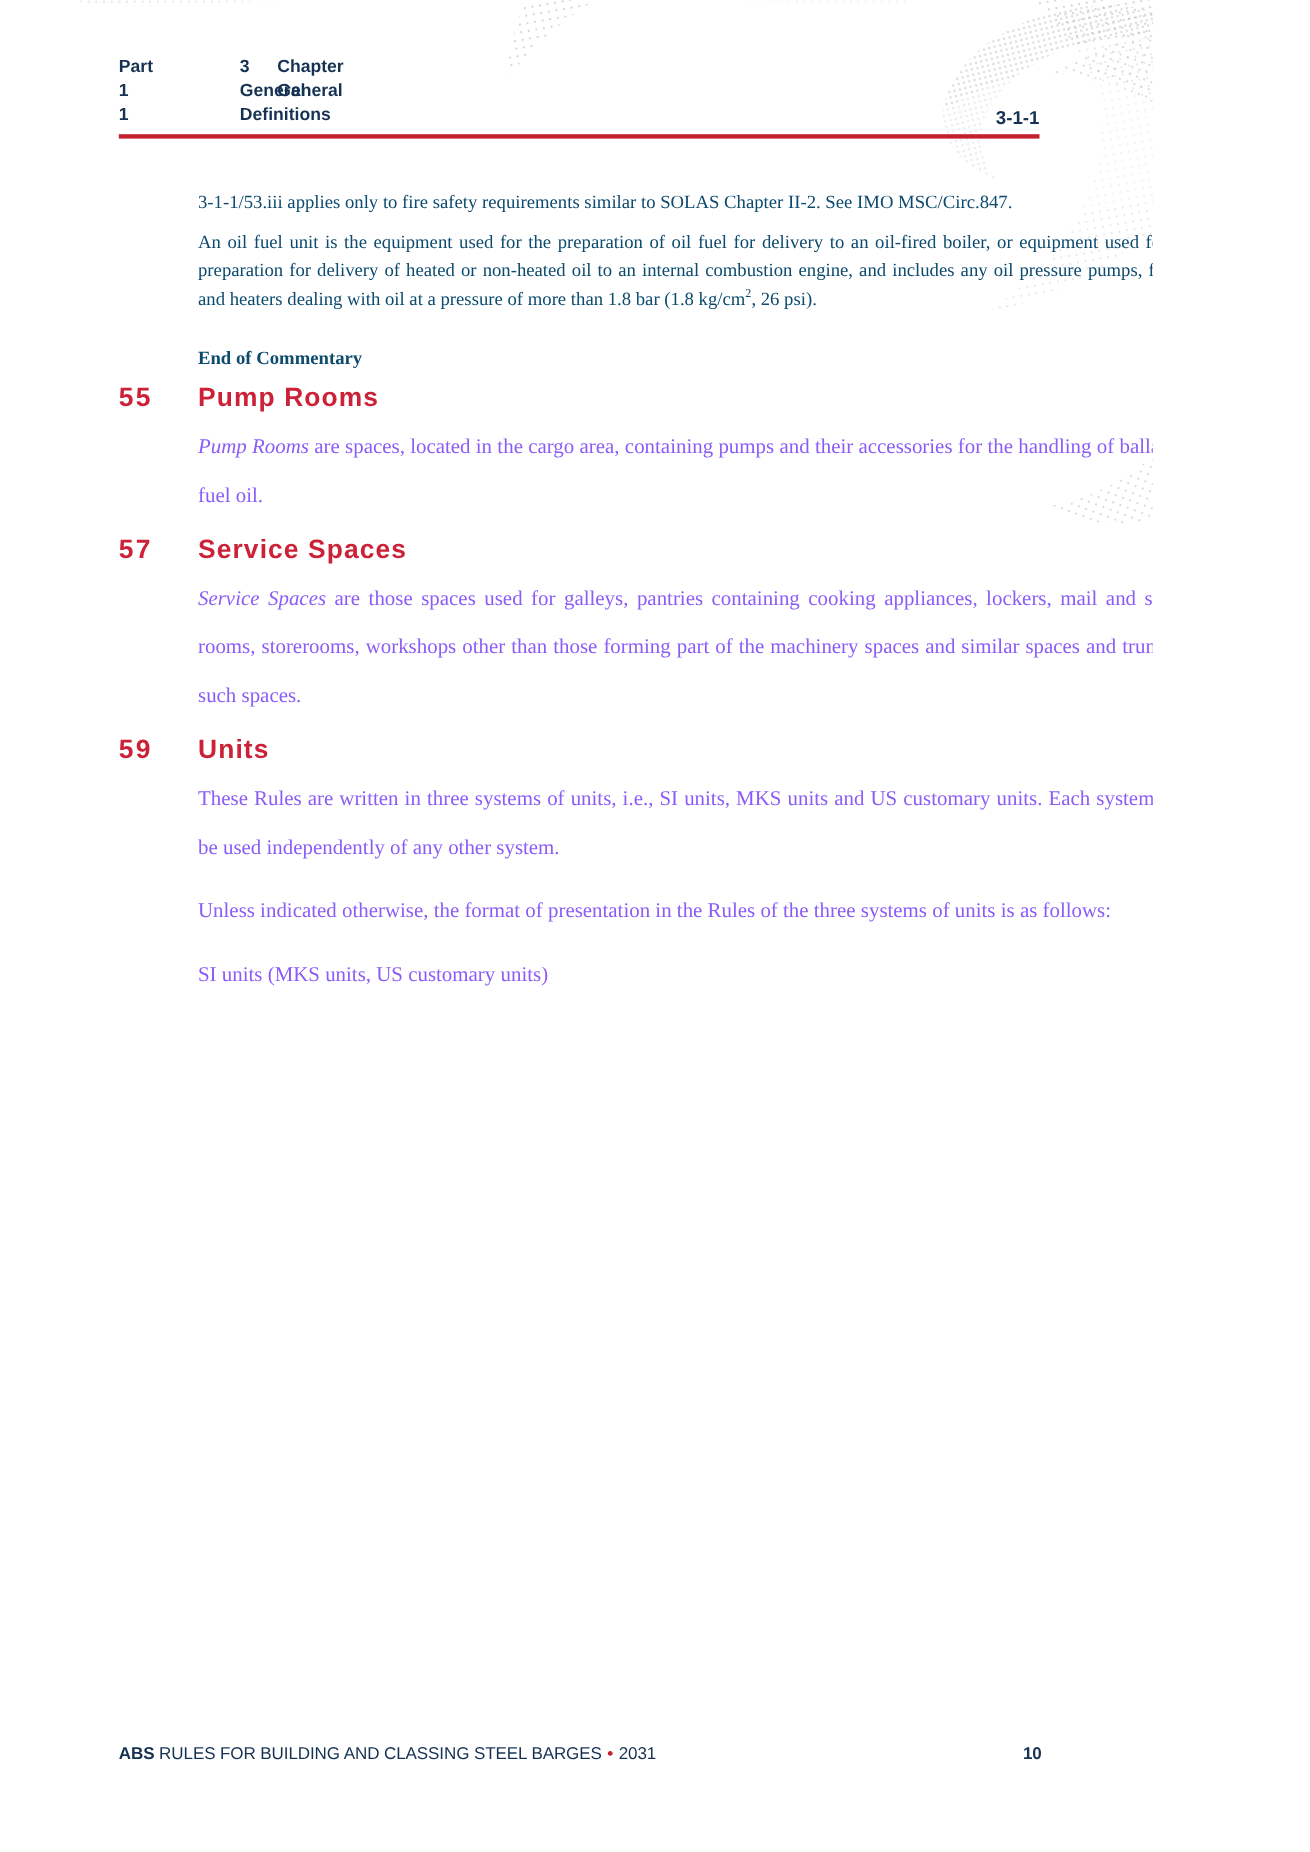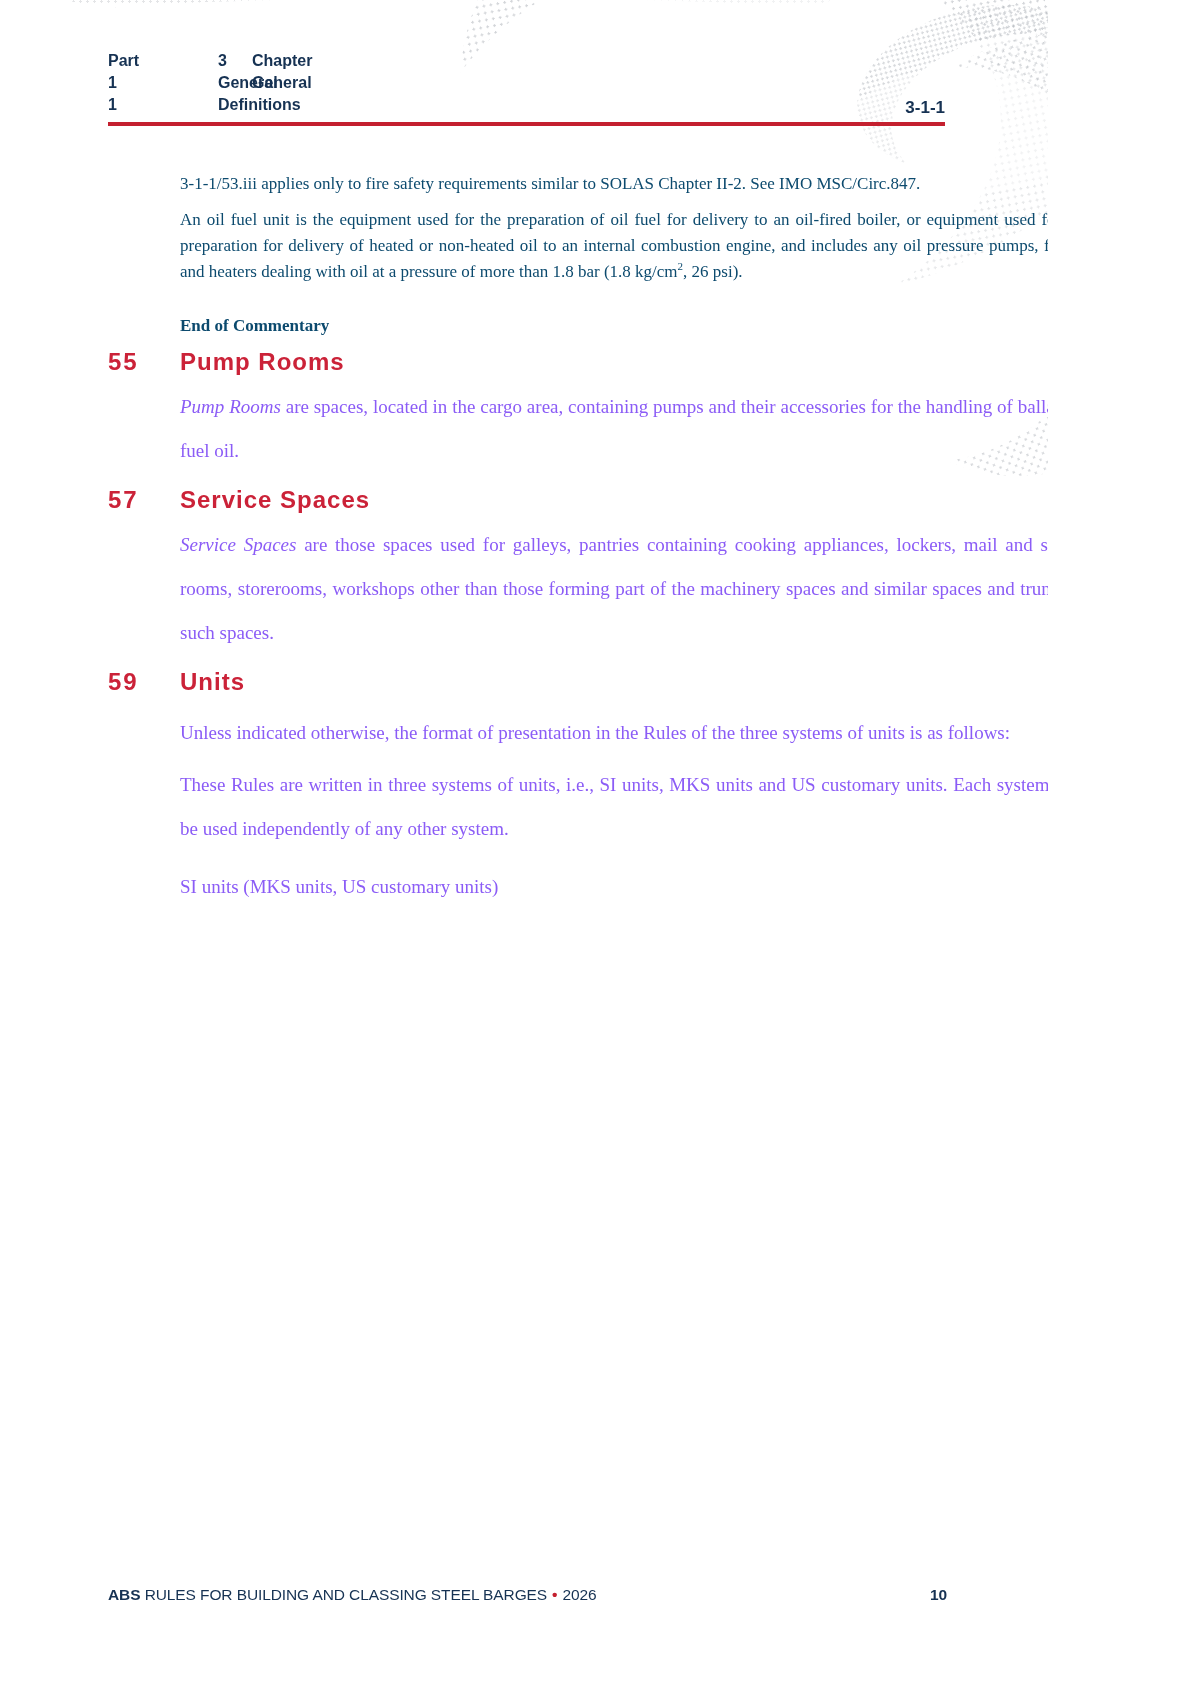--- a/index.html
+++ b/index.html
@@ -100,25 +100,25 @@
       <p class="body"><i>Pump Rooms</i><span> are spaces, located in the cargo area, containing pumps and their accessories for the handling of ballast or fuel oil.</span></p>
     </section>
 
     <section class="sec">
       <h2 class="sec-h h57"><span class="sec-num">57</span><span>Service Spaces</span></h2>
       <p class="body"><i>Service Spaces</i><span> are those spaces used for galleys, pantries containing cooking appliances, lockers, mail and specie rooms, storerooms, workshops other than those forming part of the machinery spaces and similar spaces and trunks to such spaces.</span></p>
     </section>
 
     <section class="sec">
       <h2 class="sec-h h59"><span class="sec-num">59</span><span>Units</span></h2>
+      <p class="body">These Rules are written in three systems of units, i.e., SI units, MKS units and US customary units. Each system is to be used independently of any other system.</p>
       <p class="body gap">Unless indicated otherwise, the format of presentation in the Rules of the three systems of units is as follows:</p>
-      <p class="body">These Rules are written in three systems of units, i.e., SI units, MKS units and US customary units. Each system is to be used independently of any other system.</p>
       <p class="body gap">SI units (MKS units, US customary units)</p>
     </section>
 
   </main>
 
   <footer class="ftr">
-    <div class="ftr-left"><b>ABS</b><span> RULES FOR BUILDING AND CLASSING STEEL BARGES</span><span class="dot">•</span><span>2026</span></div>
+    <div class="ftr-left"><b>ABS</b><span> RULES FOR BUILDING AND CLASSING STEEL BARGES</span><span class="dot">•</span><span>2031</span></div>
     <div class="ftr-page">10</div>
   </footer>
 
 </div>
 
 </body></html>

